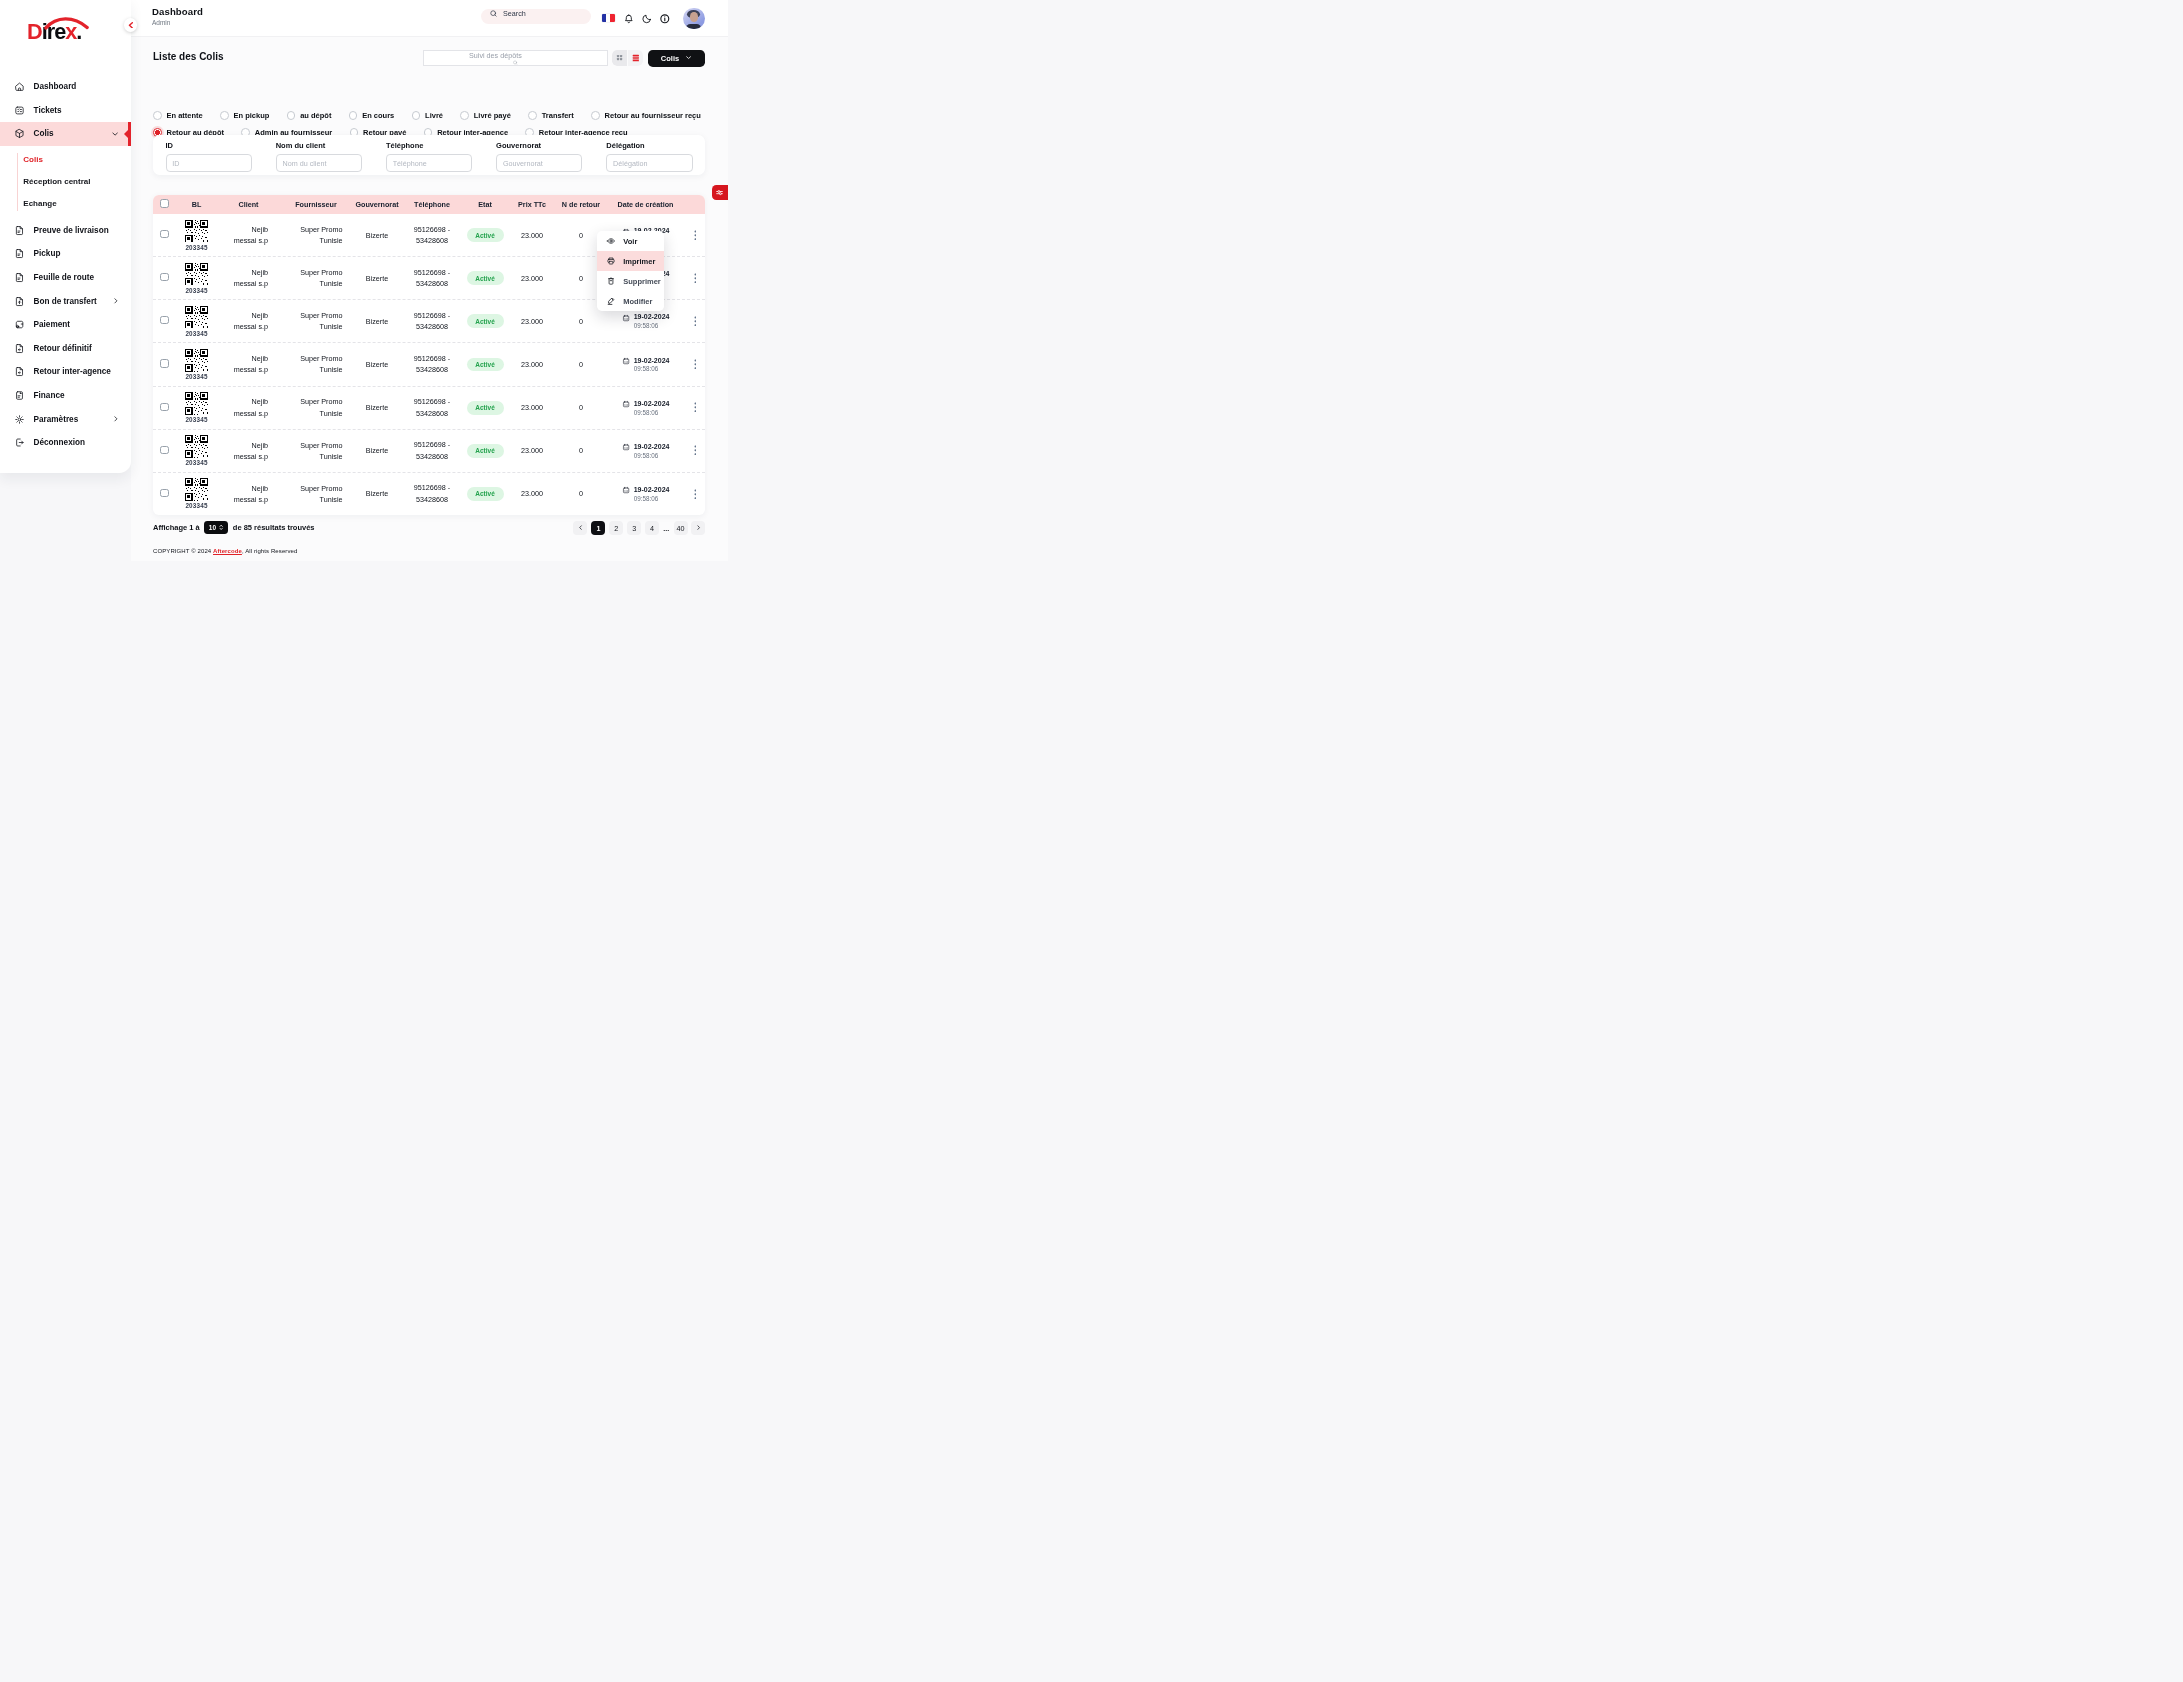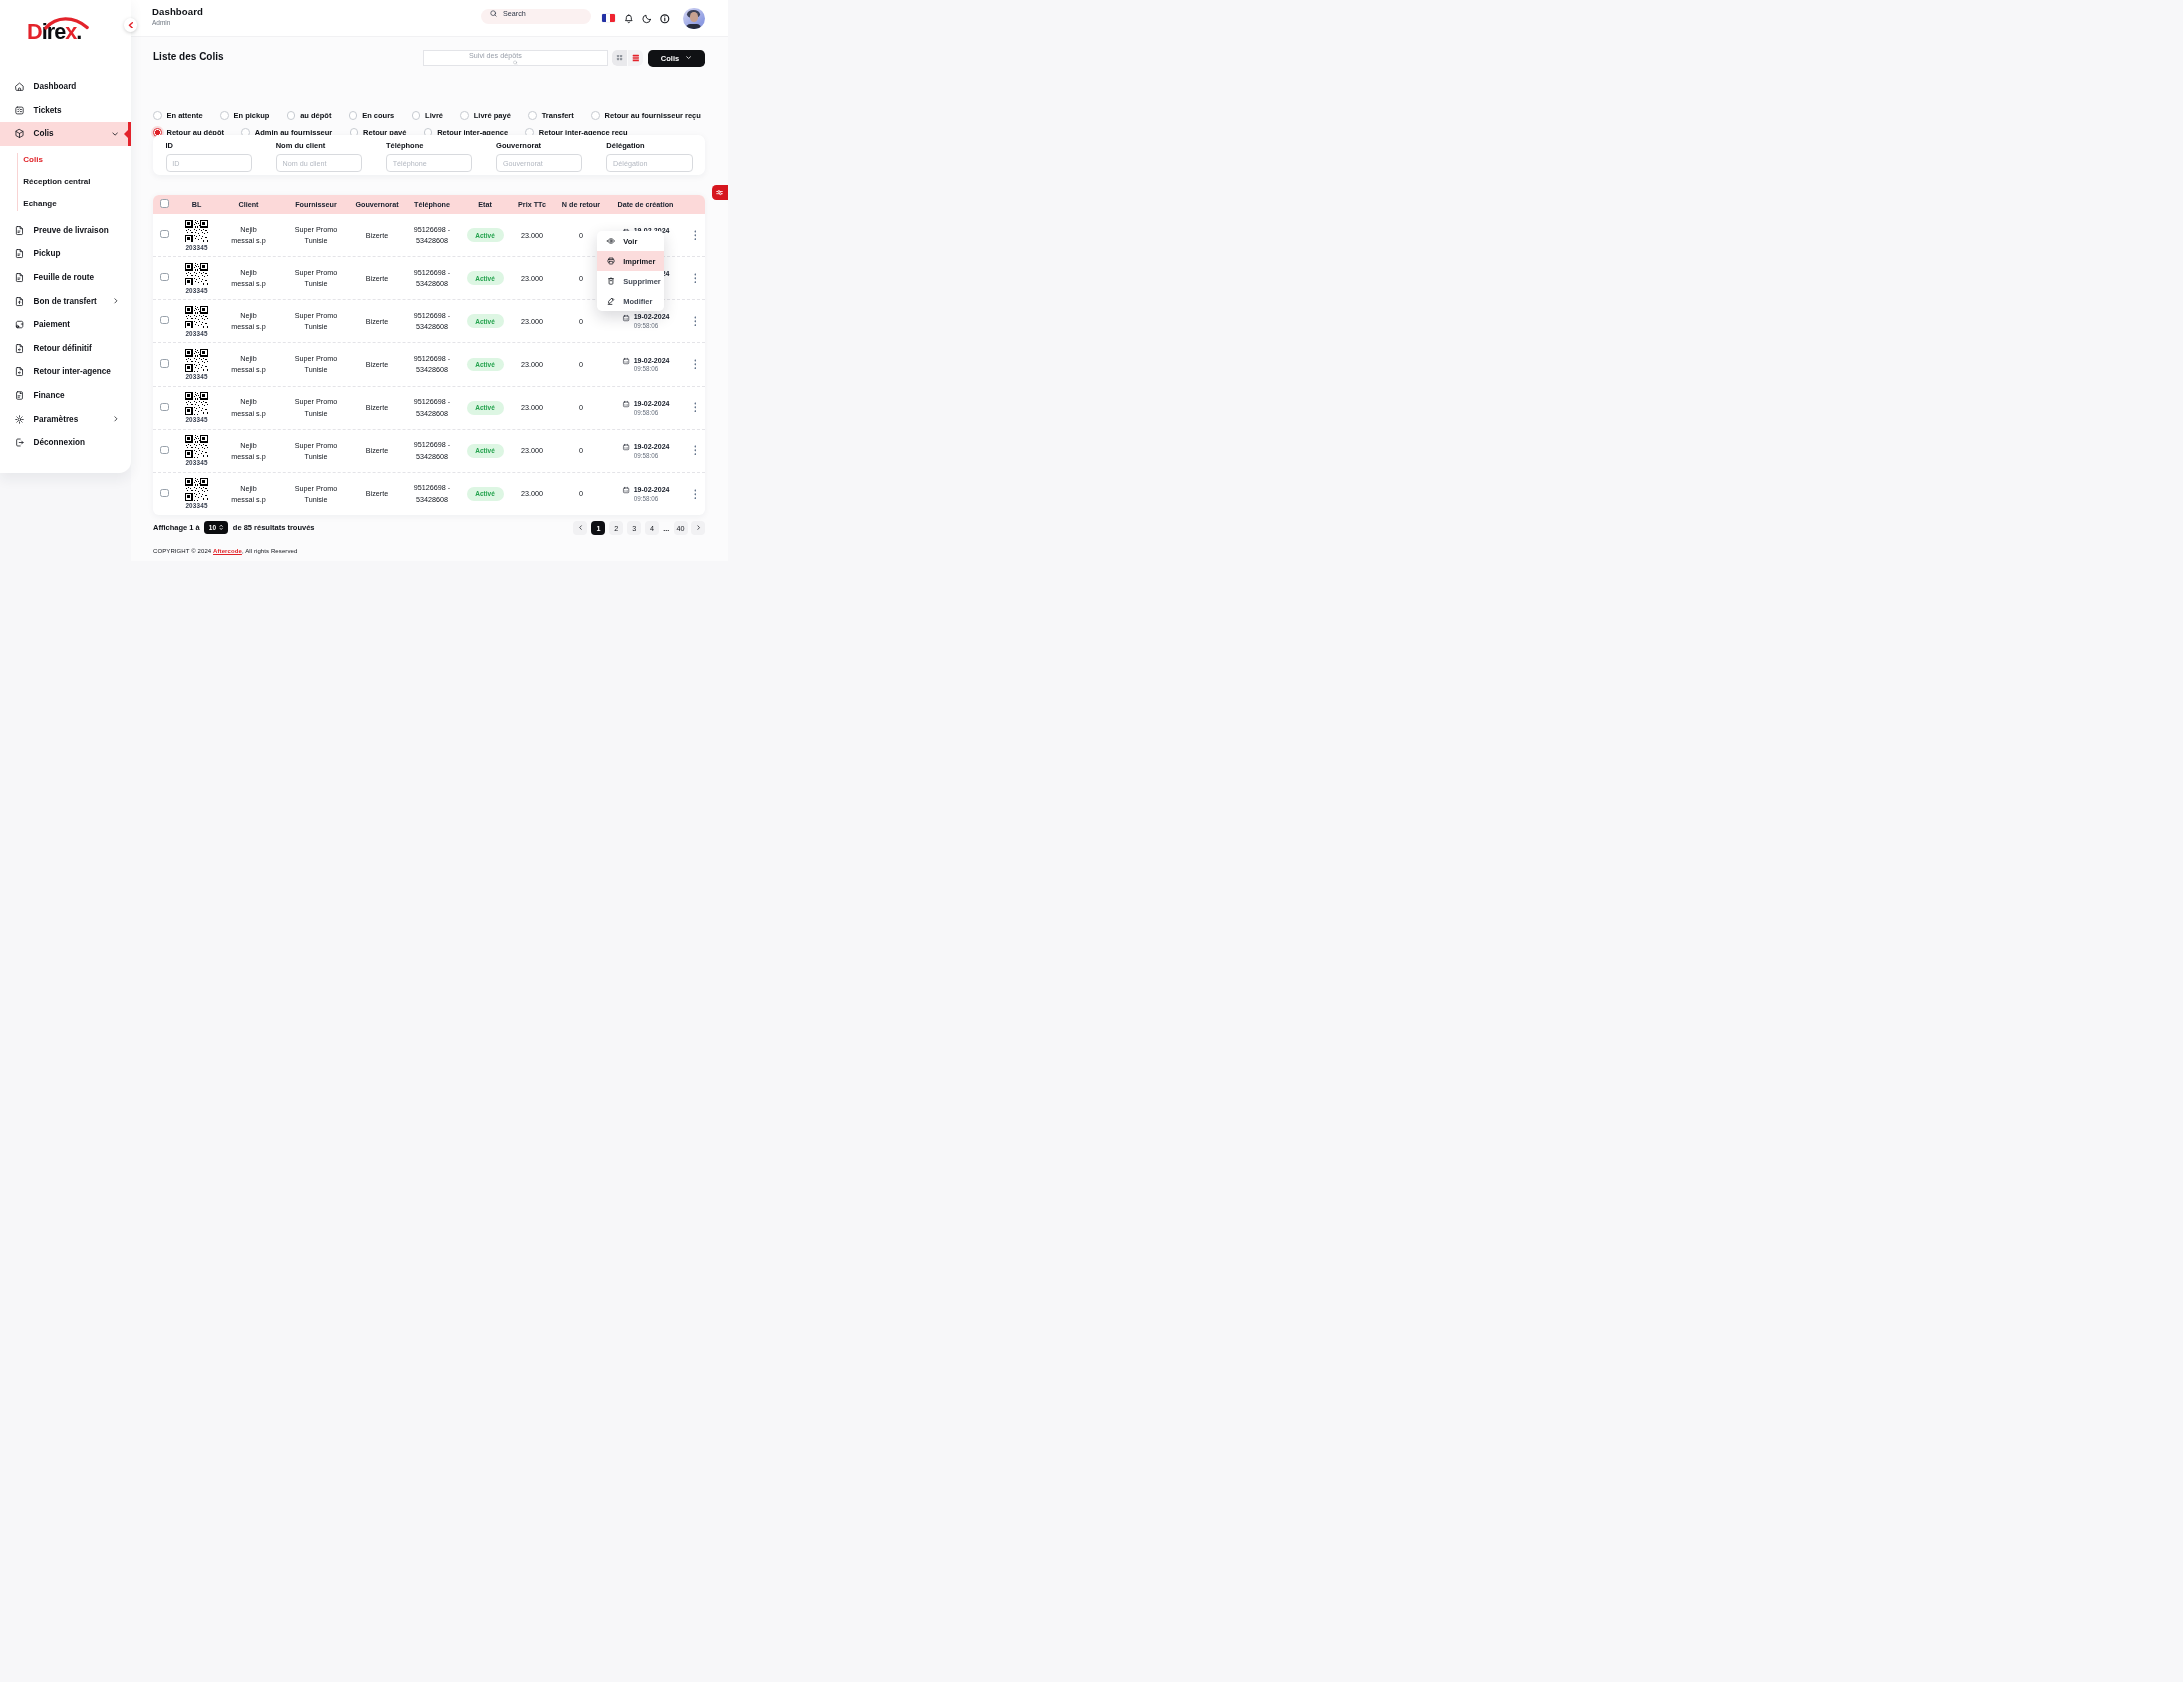--- a/index.html
+++ b/index.html
@@ -98,21 +98,21 @@
                 overflow:hidden; }
   .grid-cols { display:grid; grid-template-columns:23px 41px 63px 72px 50px 60px 46px 48px 50px 79px 20px;
                align-items:center; }
   .thead { height:19px; background:#fcd9d9; flex:none; font-size:7.2px; font-weight:700; color:#18202e; text-align:center; }
   .tbody { flex:1; display:flex; flex-direction:column; }
   .trow { flex:1; border-bottom:0.7px dashed #e4e4e8; font-size:7.2px; color:#10141c; text-align:center; }
   .trow:last-child { border-bottom:none; }
   .cb { width:8.2px; height:8.2px; border:1px solid #98a1ab; border-radius:2.4px; background:#fff; display:inline-block; }
   .c-bl { display:flex; flex-direction:column; align-items:center; }
   .blnum { font-size:6.3px; font-weight:700; color:#394050; margin-top:1.4px; letter-spacing:0.2px; }
-  .wrap-left { display:inline-block; text-align:center; line-height:1.55; }
+  .wrap-left { display:inline-block; text-align:right; line-height:1.55; }
   .c-client .wrap-left { max-width:39px; }
   .c-fourn .wrap-left { max-width:53px; }
   .c-tel span { display:inline-block; max-width:45px; line-height:1.6; }
   .badge { display:inline-block; width:37px; padding:3.4px 0; border-radius:7.7px; background:#ddf6e3;
            color:#23a24d; font-size:6.5px; font-weight:800; }
   .datew { display:flex; gap:3.9px; justify-content:center; align-items:flex-start; text-align:left; }
   .datew .cal { margin-top:0.5px; color:#141a26; }
   .d-date { font-size:7px; font-weight:700; color:#141a26; }
   .d-time { font-size:6.3px; color:#68707e; margin-top:1.9px; }
   .kebab { display:inline-flex; padding:1.9px; }

